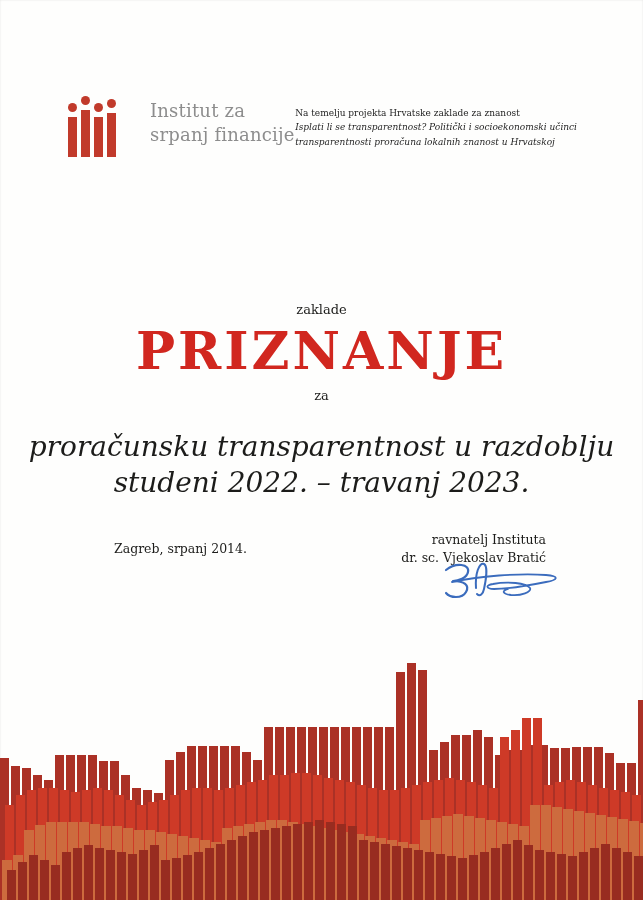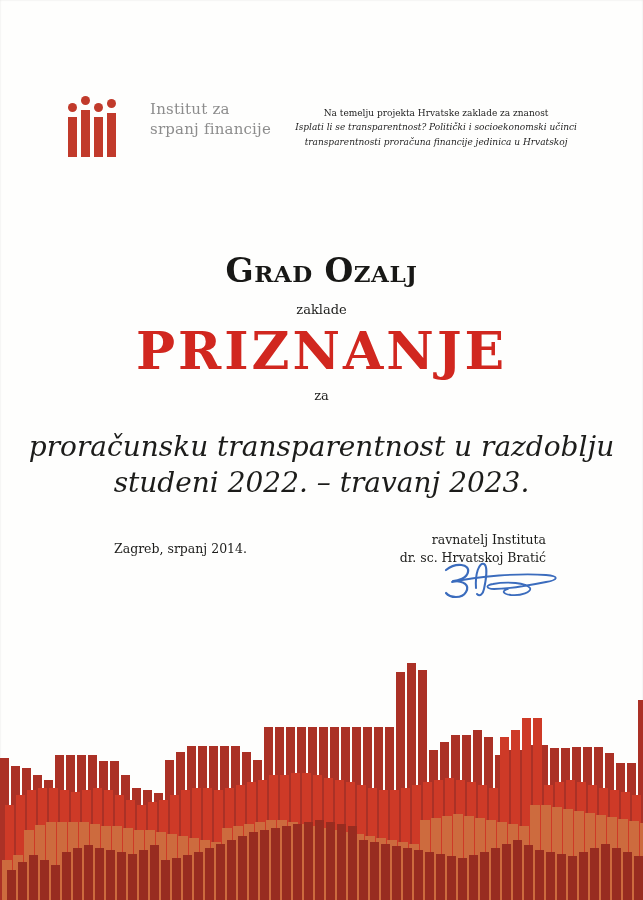--- a/index.html
+++ b/index.html
@@ -10,22 +10,22 @@
     background:#fefefd;
     overflow:hidden;
     font-family:"DejaVu Serif","Liberation Serif",serif;
     color:#1d1d1b;
     box-shadow:inset 0 0 2px rgba(0,0,0,.12);
   }
   
   .logo{position:absolute;left:68px;top:96px;display:flex;align-items:flex-end;gap:4px;}
   .logo-col{display:flex;flex-direction:column;align-items:center;}
   .logo-dot{border-radius:50%;}
-  .org-name{position:absolute;left:150px;top:99px;font-size:15px;line-height:1.35;color:#8d8d8d;letter-spacing:.2px;}
-  .project-note{position:absolute;right:66px;top:106px;text-align:center;font-size:9px;line-height:1.6;color:#1e1e1e;}
+  .org-name{position:absolute;left:150px;top:99px;font-size:18px;line-height:1.35;color:#8d8d8d;letter-spacing:.2px;}
+  .project-note{position:absolute;right:66px;top:106px;text-align:left;font-size:9px;line-height:1.6;color:#1e1e1e;}
   .project-note .italic{font-style:italic;}
   
   .centered{position:absolute;left:0;width:100%;text-align:center;}
   .recipient{top:251px;font-size:33px;font-weight:bold;font-variant:small-caps;letter-spacing:.5px;color:#181816;}
   .receives{top:302px;font-size:13px;}
   .award-title{top:320px;font-size:52px;font-weight:bold;letter-spacing:3px;}
   .for-label{top:388px;font-size:13px;}
   .description{top:429px;font-size:28px;line-height:1.3;color:#1c1c1a;font-style:italic;}
   
   .place-date{position:absolute;left:114px;top:541px;font-size:12.5px;}
@@ -60,37 +60,36 @@
     </div>
 
   <div class="org-name" style="color: rgb(141, 141, 141);">
     <div>Institut za</div>
     <div>srpanj financije</div>
   </div>
 
   <div class="project-note">
     <div>Na temelju projekta Hrvatske zaklade za znanost</div>
     <div class="italic">Isplati li se transparentnost? Politički i socioekonomski učinci</div>
-    <div class="italic">transparentnosti proračuna financije jedinica u Hrvatskoj</div>
+    <div class="italic">transparentnosti proračuna lokalnih znanost u Hrvatskoj</div>
   </div>
 
-  <div class="centered recipient">Grad Ozalj</div>
   <div class="centered receives">zaklade</div>
   <div class="centered award-title" id="award-title" style="color: rgb(209, 39, 31);">PRIZNANJE</div>
   <div class="centered for-label">za</div>
   <div class="centered description">
     <div>proračunsku transparentnost u razdoblju</div>
     <div>studeni 2022. – travanj 2023.</div>
   </div>
 
   <div class="place-date">Zagreb, srpanj 2014.</div>
 
   <div class="signatory">
     <div>ravnatelj Instituta</div>
-    <div>dr. sc. Hrvatskoj Bratić</div>
+    <div>dr. sc. Vjekoslav Bratić</div>
   </div>
 
   <svg class="signature" id="signature" viewBox="0 0 150 55" fill="none" stroke-linecap="round" stroke-linejoin="round">
     <path stroke-width="2.2" d="M28,14 C38,6 52,8 50,16 C49,22 40,25 35,25 C46,25 52,29 48,36 C44,43 32,42 28,37" stroke="#3b6cbd"></path>
     <path stroke-width="2" d="M58,32 C57,18 61,6 66,8 C70,10 68,24 66,33 C65,38 62,41 59,38" stroke="#3b6cbd"></path>
     <path stroke-width="1.8" d="M34,26 C60,20 102,17 128,19 C142,20 140,24 128,26 C108,30 88,33 76,33 C68,33 67,29 75,28 C90,25 108,27 112,32 C114,36 103,40 93,39 C85,38 83,35 90,33" stroke="#3b6cbd"></path>
   </svg>
 
   <div class="decoration" id="decoration">
       <div class="bar" style="left: 0px; width: 9px; height: 142px; background: rgb(171, 49, 38);"></div>

